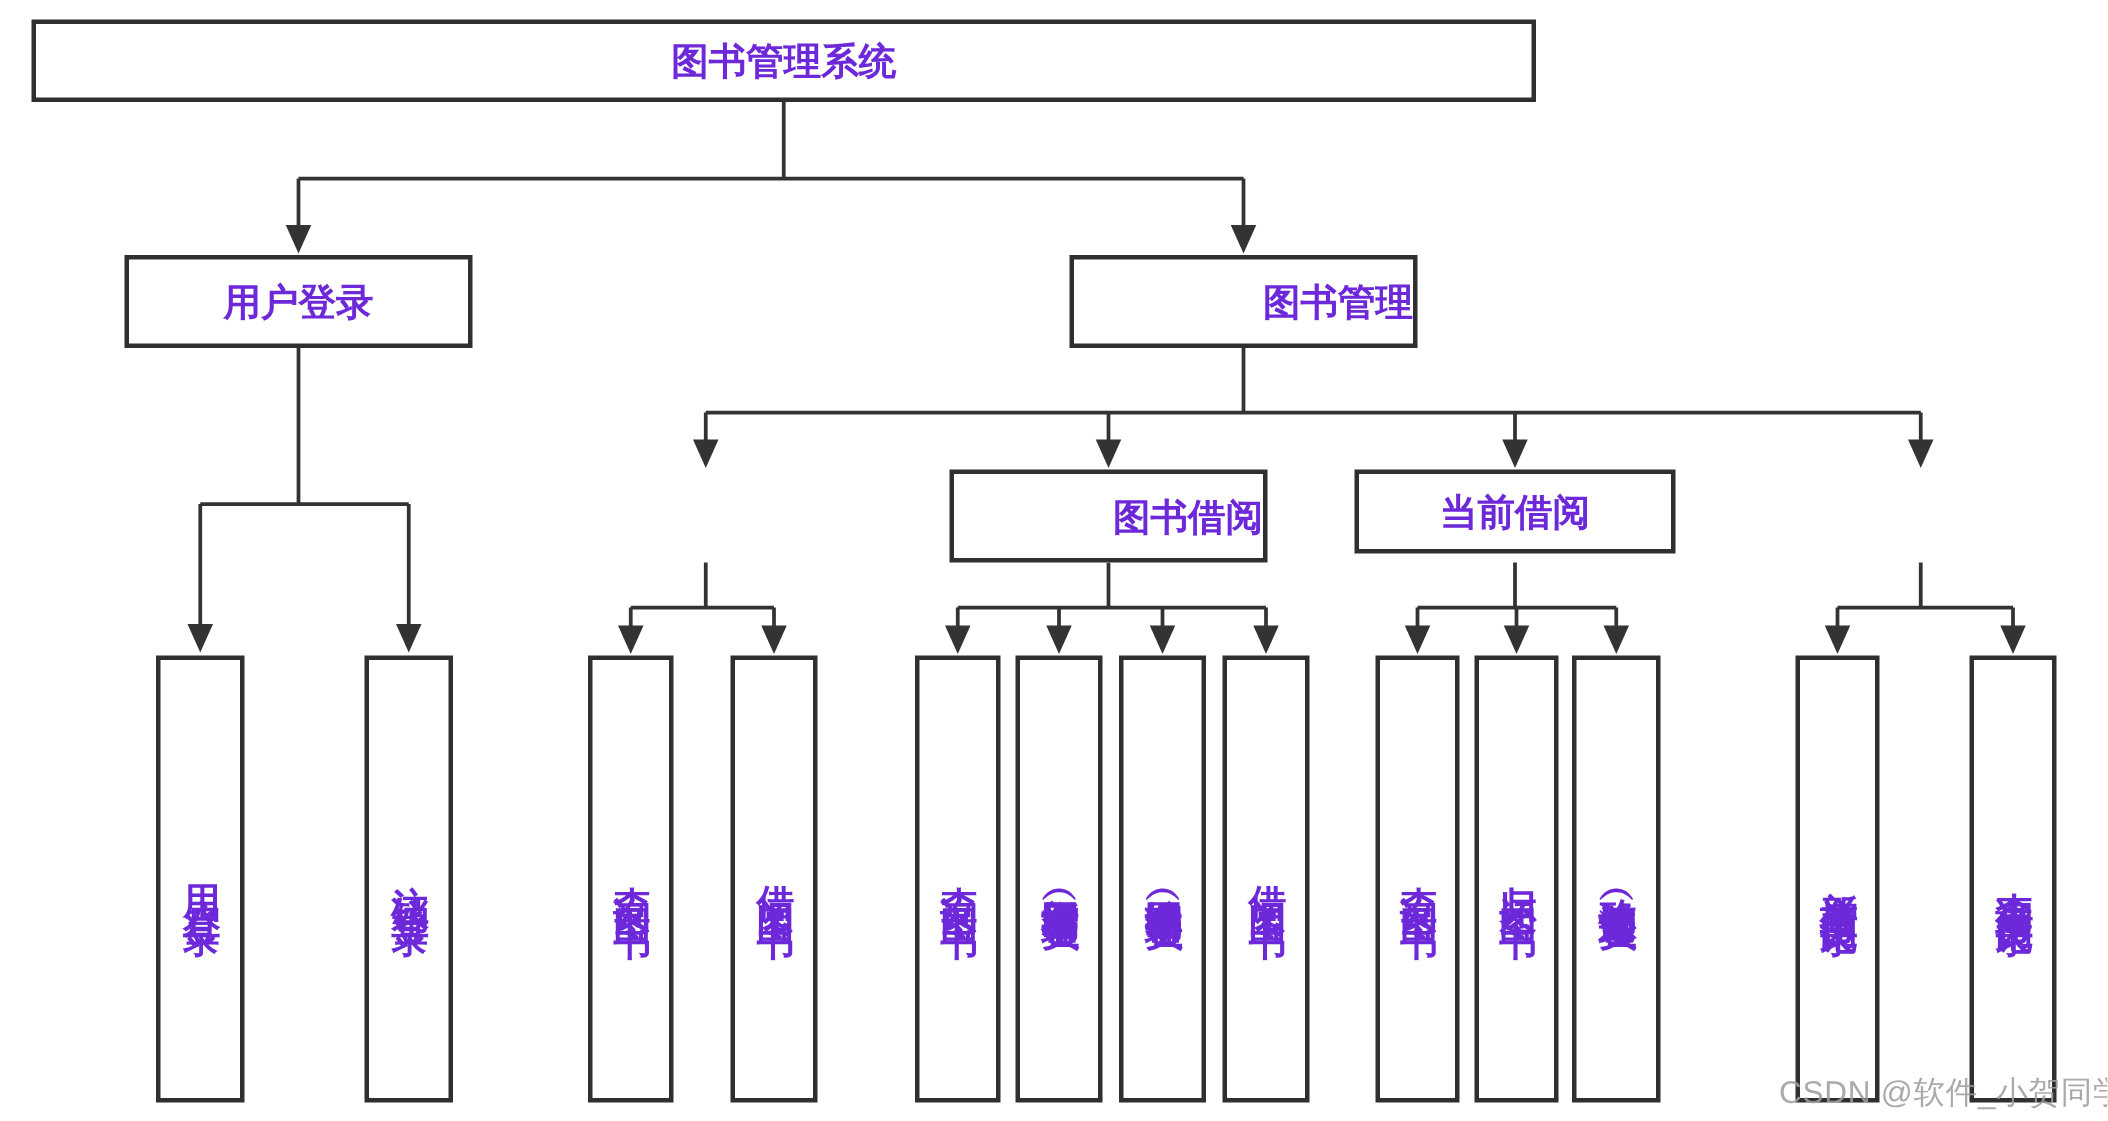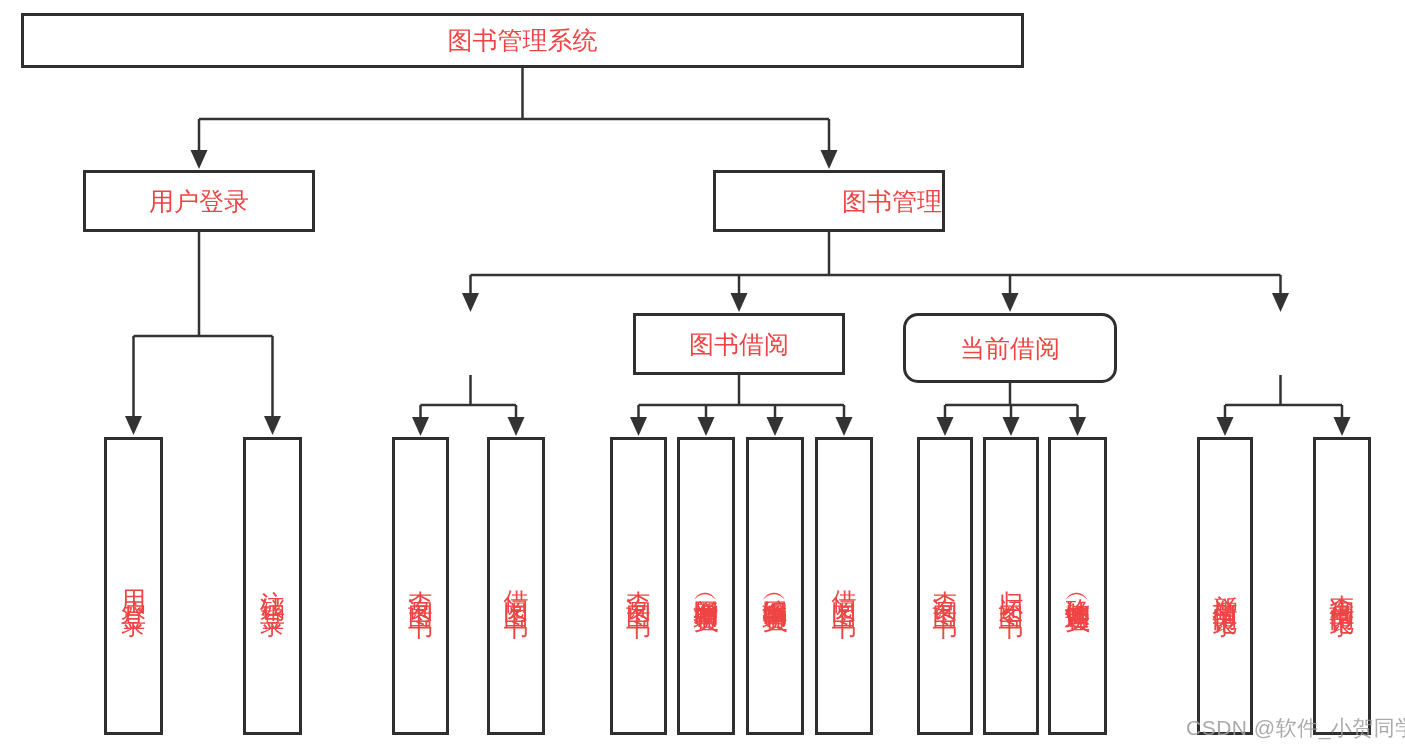--- a/index.html
+++ b/index.html
@@ -27,22 +27,23 @@
     box-sizing: border-box;
     background: #ffffff;
     border: 3px solid #2f2f2f;
     display: flex;
     align-items: center;
     justify-content: center;
     z-index: 2;
   }
   .node span {
     font-size: 25px;
-    color: #ef4444;
+    color: #6d28d9;
     white-space: nowrap;
+    font-weight: bold;
   }
   .leaf span {
     writing-mode: vertical-rl;
     white-space: normal;
     line-height: 1;
   }
   .ls4 span { letter-spacing: 8px; }
   .ls6 span { letter-spacing: 4px; }
   .ls9 span { letter-spacing: 1.5px; }
   .watermark {
@@ -112,24 +113,24 @@
     <span>图书管理系统</span>
   </div>
 
   <div class="node" style="left:83px; top:170px; width:232px; height:62px;">
     <span>用户登录</span>
   </div>
   <div class="node" style="left:713px; top:170px; width:232px; height:62px;justify-content:flex-end;">
     <span>图书管理</span>
   </div>
 
-  <div class="node" style="left:633px; top:313px; width:212px; height:62px;">
+  <div class="node" style="left:633px; top:313px; width:212px; height:62px;justify-content:flex-end;">
     <span>图书借阅</span>
   </div>
-  <div class="node" style="left:903px; top:313px; width:214px; height:70px;border-radius:15px;">
+  <div class="node" style="left:903px; top:313px; width:214px; height:56px;">
     <span>当前借阅</span>
   </div>
 
   <div class="node leaf ls4" style="left:104px; top:437px; width:59px; height:298px;">
     <span>用户登录</span>
   </div>
   <div class="node leaf ls4" style="left:243px; top:437px; width:59px; height:298px;">
     <span>注销登录</span>
   </div>
 

